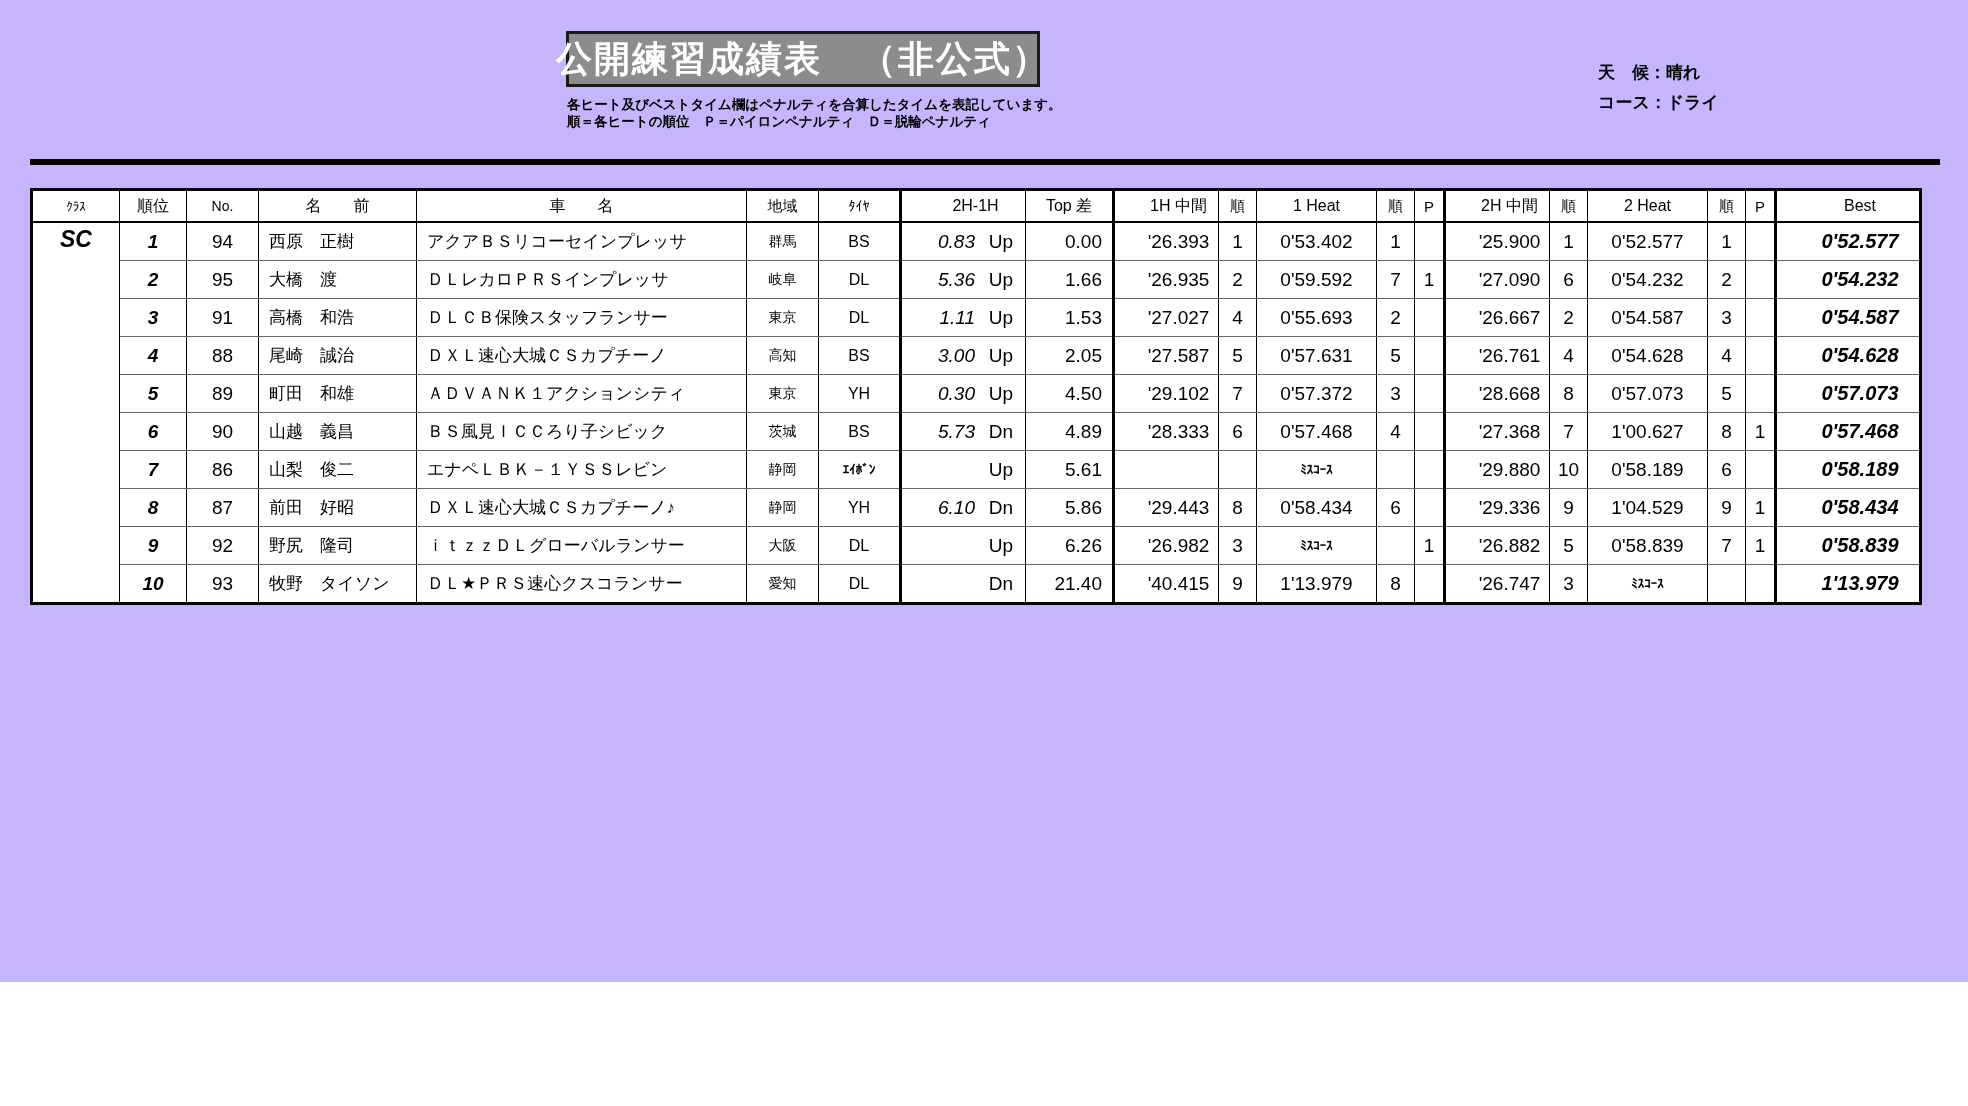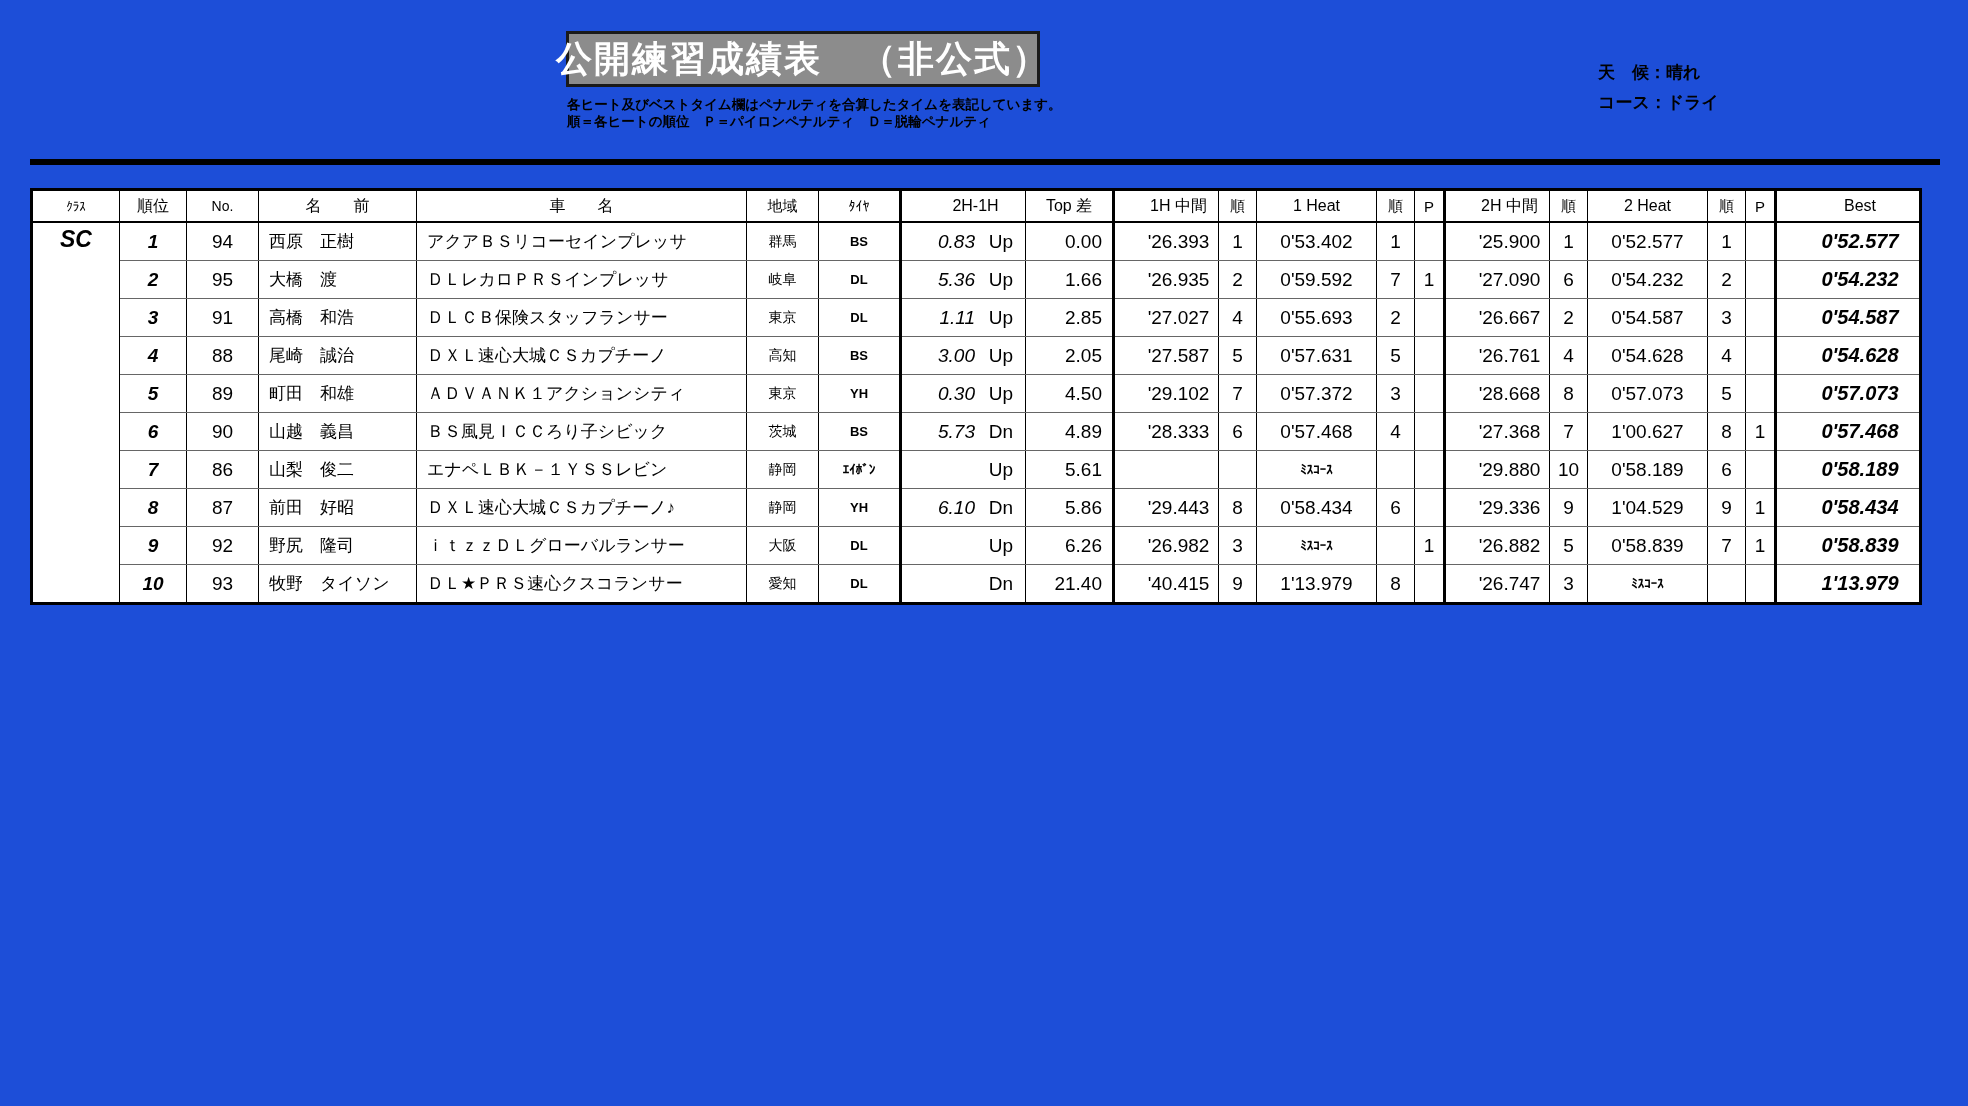--- a/index.html
+++ b/index.html
@@ -1,16 +1,16 @@
 <!DOCTYPE html>
 <html><head>
 <meta charset="utf-8">
 <style>
   html,body{margin:0;padding:0;background:#fff;}
-  .sheet{position:relative;width:1968px;height:1106px;background:#1d4ed8;overflow:hidden;
+  .sheet{position:relative;width:1968px;height:982px;background:#c4b5fd;overflow:hidden;
          font-family:"Liberation Sans","DejaVu Sans",sans-serif;color:#000;}
   .title-box{position:absolute;left:566px;top:31px;width:468px;height:50px;
              background:#8c8c8c;border:3px solid #1a1a1a;display:flex;align-items:center;justify-content:center;
              color:#fff;font-size:36px;font-weight:bold;letter-spacing:2px;white-space:nowrap;}
   .notes{position:absolute;left:567px;top:96px;font-size:13.5px;font-weight:bold;line-height:17px;white-space:nowrap;}
   .conditions{position:absolute;left:1598px;top:58px;font-size:17px;font-weight:bold;line-height:30px;white-space:nowrap;}
   .thick-rule{position:absolute;left:30px;top:159px;width:1910px;height:6px;background:#000;}
   table{position:absolute;left:30px;top:188px;width:1892px;border-collapse:collapse;table-layout:fixed;
         border:3px solid #000;background:#fff;}
   th{border:1px solid #000;border-bottom:2px solid #000;height:30px;padding:0;
@@ -19,21 +19,21 @@
      height:37px;padding:0;font-size:19px;text-align:center;white-space:nowrap;overflow:hidden;}
   th.c0{font-size:13px;} th.c2{font-size:14px;} th.c5{font-size:15px;} th.c6{font-size:14px;}
   th.c10,th.c12,th.c13,th.c15,th.c17,th.c18{font-size:15px;}
   .bl{border-left:3px solid #000 !important;padding-left:24px;}
   td.class-cell{vertical-align:top;padding-top:3px;font-style:italic;font-weight:bold;font-size:23px;
                 border-bottom:none;border-top:none;}
   td.pos{font-style:italic;font-weight:bold;font-size:19px;}
   td.name{text-align:left;padding-left:10px;font-size:17px;margin-left:48px;}
   td.car{text-align:left;padding-left:10px;font-size:17px;}
   td.region{font-size:14px;}
-  td.tire{font-size:13px;font-weight:bold;}
+  td.tire{font-size:16px;font-weight:normal;}
   td.topdiff{text-align:right;padding-right:10px;}
   td.best{font-style:italic;font-weight:bold;font-size:20px;}
   td.mis{font-size:13px;font-weight:bold;}
   .h2h1wrap{display:flex;align-items:center;justify-content:flex-end;padding-right:12px;height:100%;}
   .h2h1wrap .v{flex:1;text-align:right;font-style:italic;}
   .h2h1wrap .d{width:38px;text-align:right;}
 </style>
 </head>
 <body>
 
@@ -160,21 +160,21 @@
           <td class="name">高橋　和浩</td>
           <td class="car">ＤＬＣＢ保険スタッフランサー</td>
           <td class="region">東京</td>
           <td class="tire">DL</td>
           <td class="bl">
             <div class="h2h1wrap">
               <span class="v">1.11</span>
               <span class="d">Up</span>
             </div>
           </td>
-          <td class="topdiff">2.85</td>
+          <td class="topdiff">1.53</td>
           <td class="bl">'27.027</td>
           <td class="">4</td>
           <td class="">0'55.693</td>
           <td class="">2</td>
           <td class=""></td>
           <td class="bl">'26.667</td>
           <td class="">2</td>
           <td class="">0'54.587</td>
           <td class="">3</td>
           <td class=""></td>

